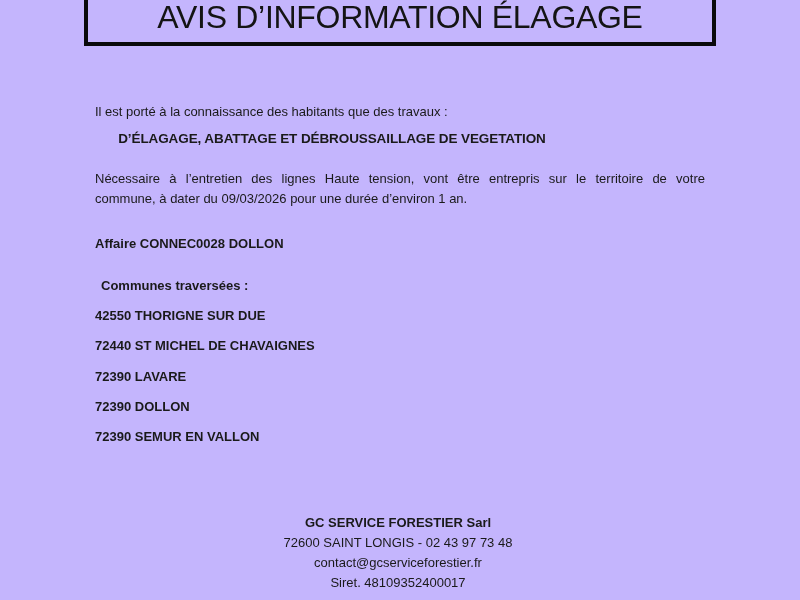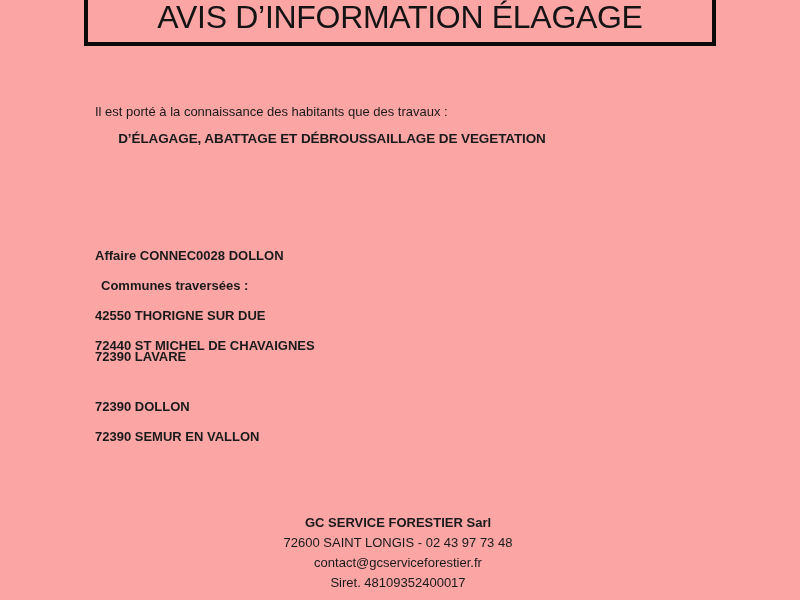--- a/index.html
+++ b/index.html
@@ -12,21 +12,21 @@
     height: 600px;
     overflow: hidden;
     position: relative;
     font-family: "Liberation Sans", "DejaVu Sans", sans-serif;
     color: #111111;
   }
   .page {
     position: absolute;
     left: 0; top: 0;
     width: 800px; height: 600px;
-    background: #fca5a5;
+    background: #c4b5fd;
   }
   .title-box {
     position: absolute;
     left: 84px;
     top: -40px;
     width: 624px;
     height: 78px;
     border: 4px solid #0a0a0a;
     box-sizing: content-box;
     display: flex;
@@ -55,21 +55,21 @@
     font-size: 13.5px; letter-spacing: -0.1px;
   }
   .para {
     left: 95px; top: 169px; width: 610px;
     white-space: normal; text-align: justify;
     text-align-last: left;
     line-height: 20px;
   }
   .para .line1 { display: block; text-align: justify; text-align-last: justify; }
   .para .line2 { display: block; }
-  .affaire { left: 95px; top: 246px; }
+  .affaire { left: 95px; top: 234px; }
   .communes-label { left: 101px; top: 276px; }
   .commune { left: 95px; }
   .enedis { left: 95px; top: 477px; }
   .company {
     position: absolute;
     left: 0; width: 796px;
     top: 513px;
     text-align: center;
     font-size: 13px;
     line-height: 20px;
@@ -83,28 +83,32 @@
 <div class="page">
 
   <div class="title-box">
     <div class="title-text">AVIS D’INFORMATION ÉLAGAGE</div>
   </div>
 
   <div class="text intro">Il est porté à la connaissance des habitants que des travaux :</div>
 
   <div class="text bold works-heading">D’ÉLAGAGE, ABATTAGE ET DÉBROUSSAILLAGE DE VEGETATION</div>
 
+  <div class="text para">
+    <span class="line1">Nécessaire à l’entretien des lignes Haute tension, vont être entrepris sur le territoire de votre</span>
+    <span class="line2">commune, à dater du 09/03/2026 pour une durée d’environ 1 an.</span>
+  </div>
 
   <div class="text bold affaire">Affaire CONNEC0028 DOLLON</div>
 
   <div class="text bold communes-label">Communes traversées :</div>
 
   <div class="text bold commune" style="top:306px;">42550 THORIGNE SUR DUE</div>
   <div class="text bold commune" style="top:336px;">72440 ST MICHEL DE CHAVAIGNES</div>
-  <div class="text bold commune" style="top:347px;">72390 LAVARE</div>
+  <div class="text bold commune" style="top:367px;">72390 LAVARE</div>
   <div class="text bold commune" style="top:397px;">72390 DOLLON</div>
   <div class="text bold commune" style="top:427px;">72390 SEMUR EN VALLON</div>
 
 
   <div class="company">
     <div class="bold">GC SERVICE FORESTIER Sarl</div>
     <div>72600 SAINT LONGIS - 02 43 97 73 48</div>
     <div>contact@gcserviceforestier.fr</div>
     <div>Siret. 48109352400017</div>
   </div>

